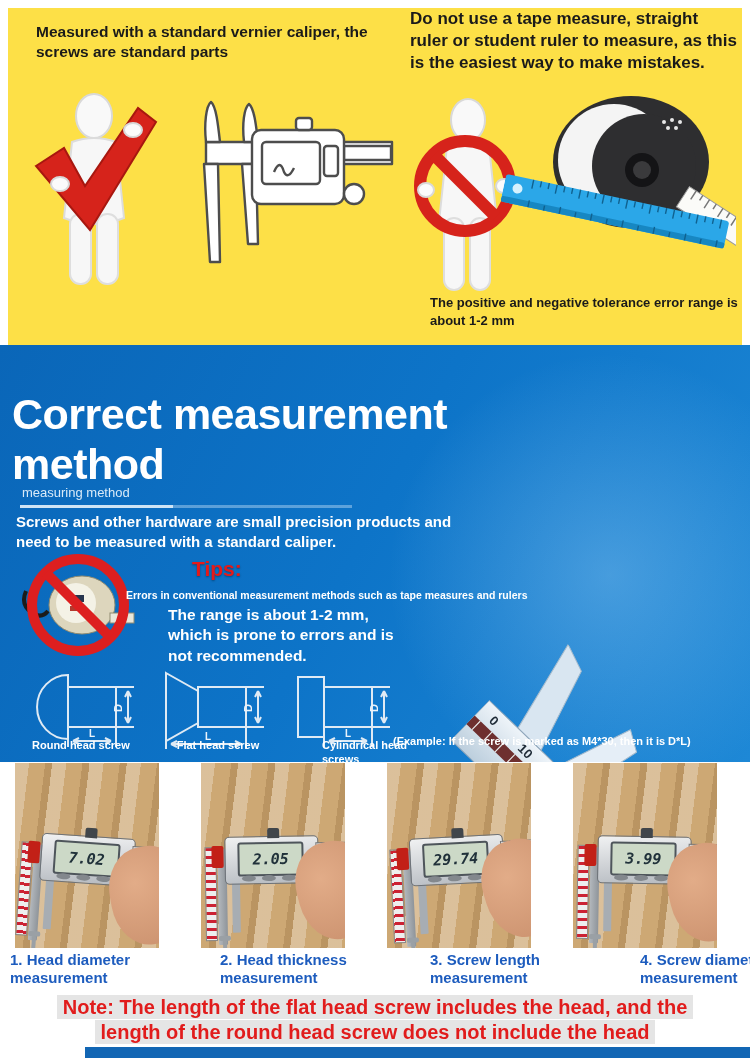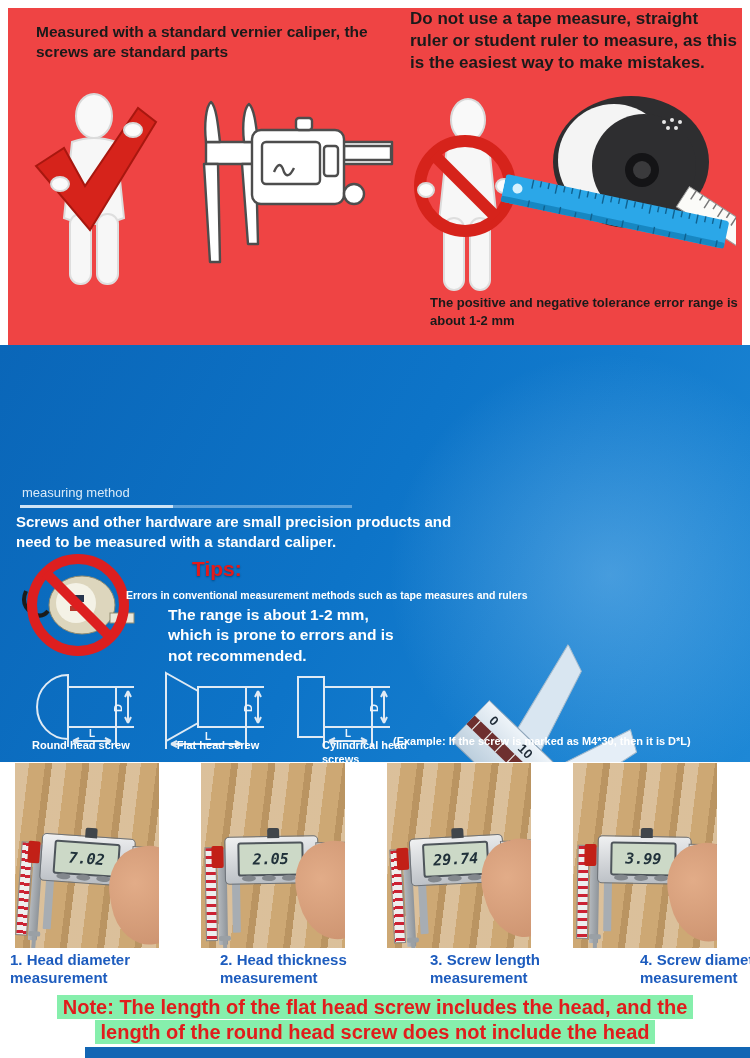--- a/index.html
+++ b/index.html
@@ -1,20 +1,20 @@
 <!DOCTYPE html>
 <html><head>
 <meta charset="utf-8">
 <style>
   html,body{margin:0;padding:0;background:#fff;}
   .page{position:relative;width:750px;height:1058px;background:#fff;overflow:hidden;
         font-family:"Liberation Sans",sans-serif;-webkit-font-smoothing:antialiased;}
 
   
-  .top-section{position:absolute;left:8px;top:8px;right:8px;height:415px;background:#ef4444;}
+  .top-section{position:absolute;left:8px;top:8px;right:8px;height:415px;background:#fde047;}
   .top-heading{position:absolute;font-weight:bold;color:#1a1a1a;line-height:1.3;}
   .th-left{left:28px;top:14px;width:360px;font-size:15.5px;}
   .th-right{left:402px;top:0;width:330px;font-size:17px;}
   .top-caption{position:absolute;font-weight:bold;color:#1a1a1a;font-size:13px;line-height:1.35;}
   .tc-left{left:58px;top:286px;width:330px;}
   .tc-right{left:422px;top:286px;width:310px;}
   .illus{position:absolute;}
   .fig-check{left:22px;top:80px;}
   .caliper-draw{left:148px;top:86px;}
   .fig-no{left:402px;top:86px;}
@@ -74,21 +74,21 @@
   .btns{position:absolute;left:16px;top:38px;display:flex;gap:6px;}
   .btns i{width:14px;height:6px;background:#83888d;border-radius:50%;}
   .hand{position:absolute;right:-30px;top:24px;width:78px;height:98px;border-radius:45%;
     background:radial-gradient(circle at 35% 35%,#e2ac88,#c98f6c);transform:rotate(-14deg);}
 
   
   .captions{position:absolute;left:10px;top:951px;display:flex;gap:60px;}
   .caption{width:150px;font-weight:bold;font-size:15px;line-height:1.18;color:#1d5cbe;}
   .note{position:absolute;left:40px;top:995px;width:670px;text-align:center;font-weight:bold;
     font-size:20px;line-height:1.25;color:#e11c1c;}
-  .note span{background:#86efac;padding:1px 6px;-webkit-box-decoration-break:clone;box-decoration-break:clone;}
+  .note span{background:#e5e5e5;padding:1px 6px;-webkit-box-decoration-break:clone;box-decoration-break:clone;}
   .bottom-strip{position:absolute;left:85px;right:0;bottom:0;height:11px;background:#1266b4;}
 
   svg text{font-family:"Liberation Sans",sans-serif;}
 </style>
 </head>
 <body>
 
 <div class="page">
 
   <section class="top-section">
@@ -200,20 +200,21 @@
       <text transform="rotate(-48 192 196)" x="192" y="196" font-size="11" font-weight="bold" fill="#2b3b4a">ZERO</text>
       <rect x="244" y="188" width="46" height="15" rx="7" fill="#333c46"></rect>
       <text transform="rotate(-48 244 218)" x="244" y="218" font-size="11" font-weight="bold" fill="#2b3b4a">ABS</text>
       <rect x="332" y="96" width="44" height="17" rx="4" fill="#2f3944"></rect>
       <circle cx="354" cy="104" r="5" fill="#8fa0ae"></circle>
       <text transform="rotate(-48 372 138)" x="372" y="138" font-size="11" font-weight="bold" fill="#2b3b4a">ORIGIN</text>
       <circle cx="300" cy="206" r="37" fill="#c7d6e3" stroke="#8fa6ba" stroke-width="2"></circle>
       <circle cx="300" cy="206" r="27" fill="#dbe7f1"></circle>
     </svg>
 
+    <h1 class="blue-title">Correct measurement method</h1>
     <div class="method-label">measuring method</div>
     <div class="method-line"></div>
     <div class="blue-intro">Screws and other hardware are small precision products and need to be measured with a standard caliper.</div>
 
     <svg class="tape-no" width="118" height="112" viewBox="0 0 118 112">
       <path d="M6,40 q-6,14 6,22 q10,6 16,-2" fill="none" stroke="#1b1b1b" stroke-width="4"></path>
       <ellipse cx="62" cy="54" rx="33" ry="29" fill="#ddd6bd" stroke="#8f8a70"></ellipse>
       <circle cx="56" cy="52" r="20" fill="#f4f2e6"></circle>
       <path d="M50,44 h14 v7 h-14 Z" fill="#27354e"></path>
       <path d="M50,55 h14 v5 h-14 Z" fill="#b23a2e"></path>

